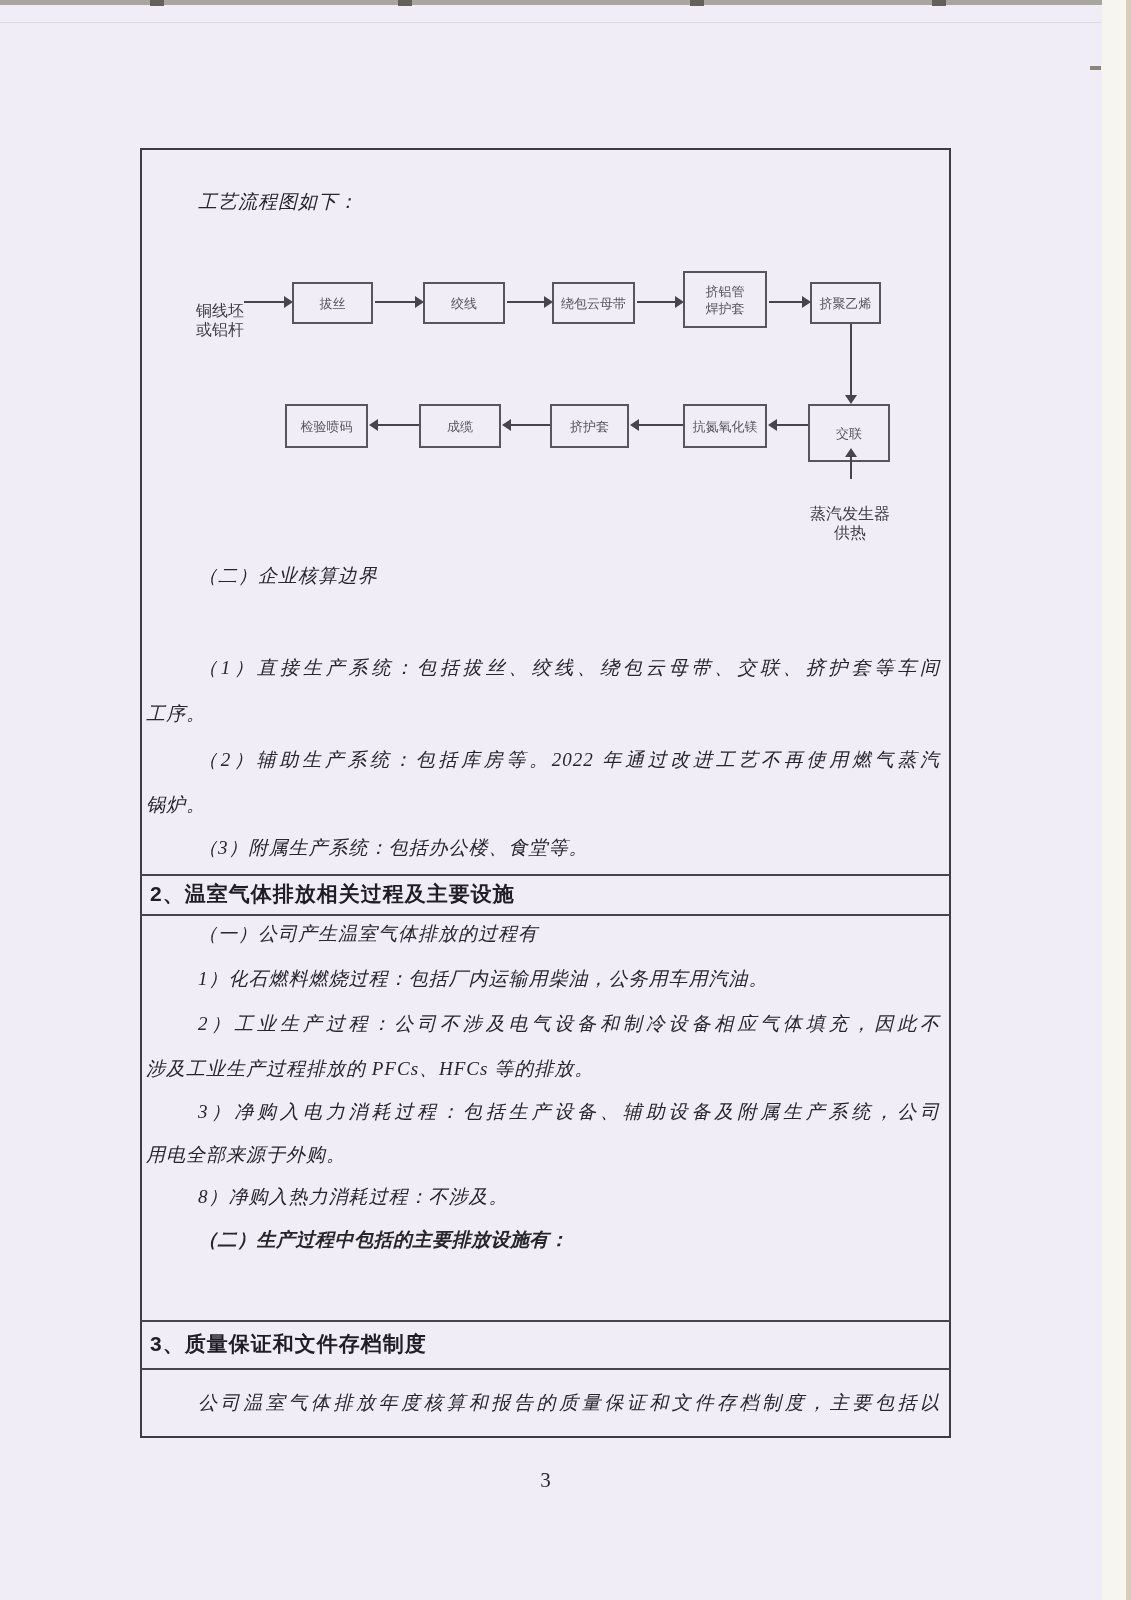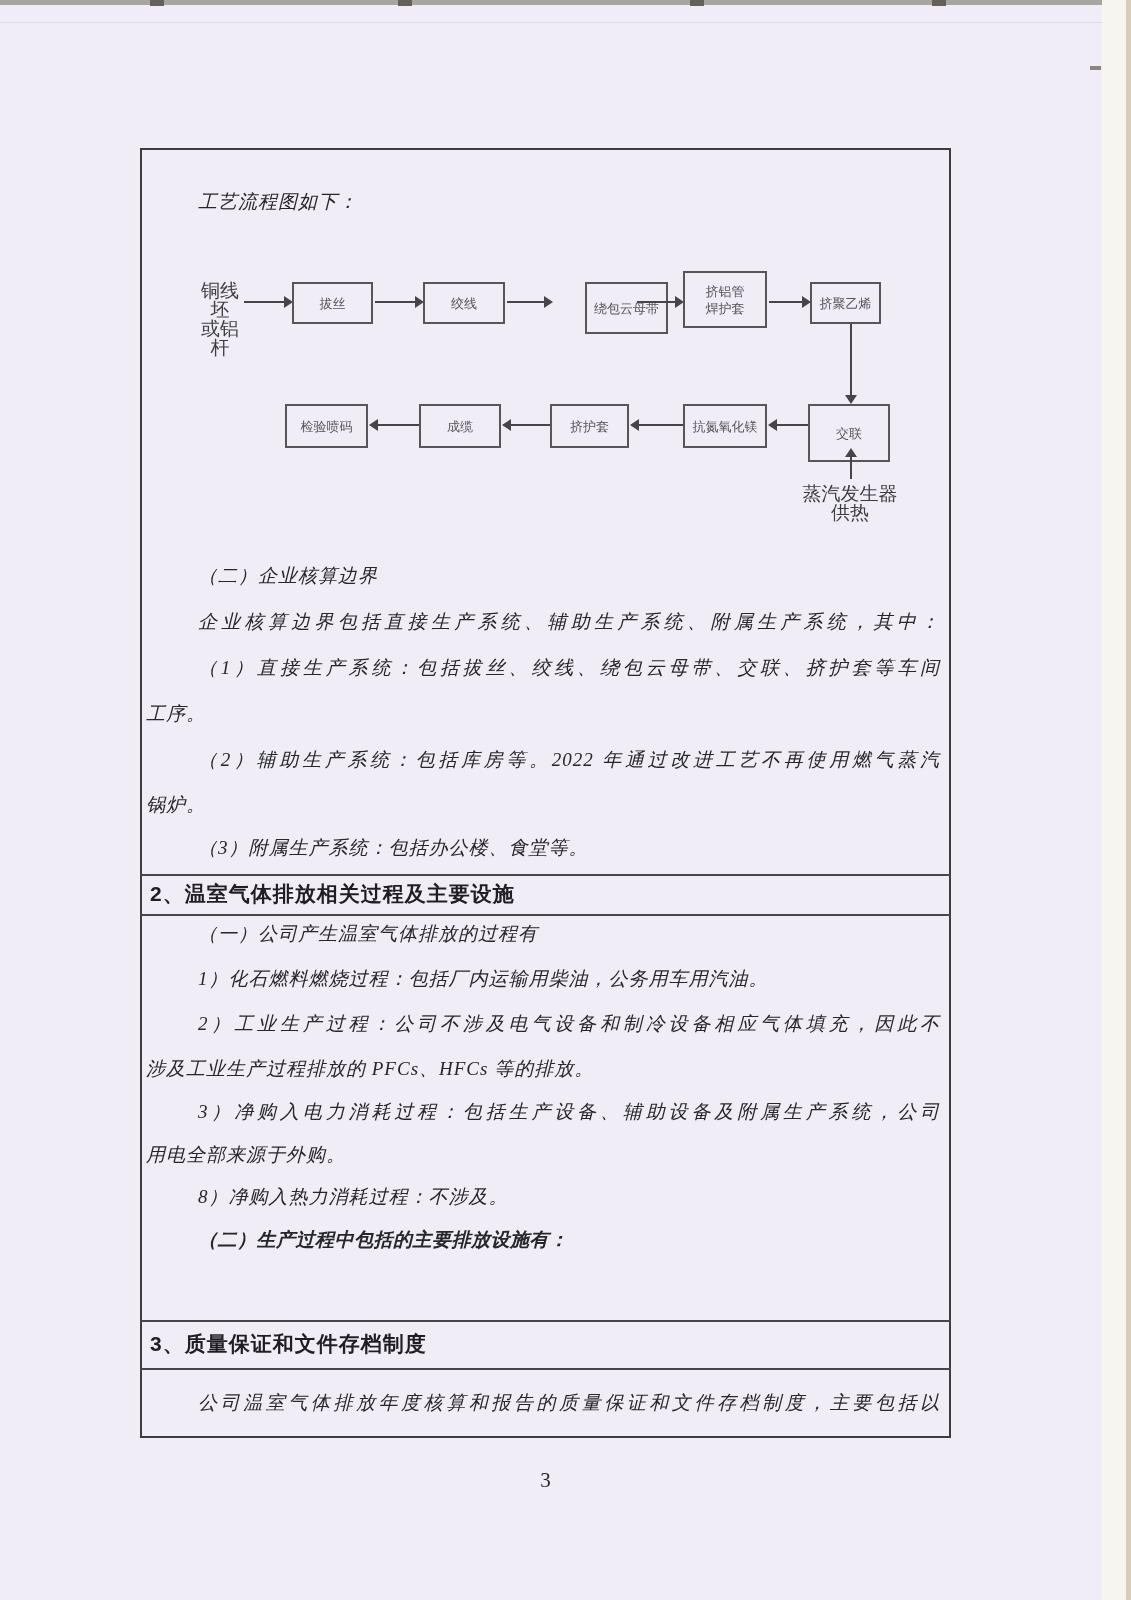--- a/index.html
+++ b/index.html
@@ -38,22 +38,22 @@
     line-height:44px;text-align:center;font-size:21px;color:#2a2a30;
   }
   
   .fc-box{
     position:absolute;border:2px solid #56565c;box-sizing:border-box;
     display:flex;align-items:center;justify-content:center;text-align:center;
     font-size:13px;line-height:17px;color:#55555c;letter-spacing:0;
     white-space:pre-line;background:transparent;
   }
   .fc-label{
-    position:absolute;font-size:19px;line-height:19px;color:#3d3d44;
-    text-align:center;white-space:pre-line;letter-spacing:0;
+    position:absolute;font-size:16px;line-height:19px;color:#3d3d44;
+    text-align:center;white-space:pre-line;letter-spacing:0;margin-top:20px;
   }
   .arrow{position:absolute;background:#45454b;}
   .arrow.h{height:2px;}
   .arrow.v{width:2px;}
   .arrow::after{content:"";position:absolute;width:0;height:0;border:solid transparent;}
   .arrow.right::after{right:-9px;top:-5px;border-width:6px 0 6px 9px;border-left-color:#45454b;}
   .arrow.left::after{left:-9px;top:-5px;border-width:6px 9px 6px 0;border-right-color:#45454b;}
   .arrow.down::after{bottom:-9px;left:-5px;border-width:9px 6px 0 6px;border-top-color:#45454b;}
   .arrow.up::after{top:-9px;left:-5px;border-width:0 6px 9px 6px;border-bottom-color:#45454b;}
 </style>
@@ -78,21 +78,21 @@
   <div class="tbl-divider" style="top:1320px"></div>
   <div class="tbl-divider" style="top:1368px"></div>
 
   <div class="tline ind" style="top:179px">工艺流程图如下：</div>
 
   <div class="fc-label" style="left:192px;top:281px;width:56px">铜线坯
 或铝杆</div>
 
   <div class="fc-box" style="left:292px;top:282px;width:81px;height:42px">拔丝</div>
   <div class="fc-box" style="left:423px;top:282px;width:82px;height:42px">绞线</div>
-  <div class="fc-box" style="left:585px;top:282px;width:83px;height:52px">绕包云母带</div>
+  <div class="fc-box" style="left:552px;top:282px;width:83px;height:42px">绕包云母带</div>
   <div class="fc-box" style="left:683px;top:271px;width:84px;height:57px">挤铝管
 焊护套</div>
   <div class="fc-box" style="left:810px;top:282px;width:71px;height:42px">挤聚乙烯</div>
 
   <div class="fc-box" style="left:285px;top:404px;width:83px;height:44px">检验喷码</div>
   <div class="fc-box" style="left:419px;top:404px;width:82px;height:44px">成缆</div>
   <div class="fc-box" style="left:550px;top:404px;width:79px;height:44px">挤护套</div>
   <div class="fc-box" style="left:683px;top:404px;width:84px;height:44px">抗氮氧化镁</div>
   <div class="fc-box" style="left:808px;top:404px;width:82px;height:58px">交联</div>
 
@@ -108,21 +108,20 @@
   <div class="arrow v down" style="left:850px;top:324px;height:71px"></div>
 
   <div class="arrow h left" style="left:777px;top:424px;width:31px"></div>
   <div class="arrow h left" style="left:639px;top:424px;width:44px"></div>
   <div class="arrow h left" style="left:511px;top:424px;width:39px"></div>
   <div class="arrow h left" style="left:378px;top:424px;width:41px"></div>
 
   <div class="arrow v up" style="left:850px;top:457px;height:22px"></div>
 
   <div class="tline ind" style="top:553px">（二）企业核算边界</div>
-  <div class="tline ind full" style="top:599px">企业核算边界包括直接生产系统、辅助生产系统、附属生产系统，其中：</div>
   <div class="tline ind full" style="top:645px">（1）直接生产系统：包括拔丝、绞线、绕包云母带、交联、挤护套等车间</div>
   <div class="tline noind" style="top:691px">工序。</div>
   <div class="tline ind full" style="top:737px">（2）辅助生产系统：包括库房等。2022 年通过改进工艺不再使用燃气蒸汽</div>
   <div class="tline noind" style="top:782px">锅炉。</div>
   <div class="tline ind" style="top:825px">（3）附属生产系统：包括办公楼、食堂等。</div>
 
   <div class="hdr" style="top:874px;height:34px;line-height:40px">2、温室气体排放相关过程及主要设施</div>
 
   <div class="tline ind" style="top:911px">（一）公司产生温室气体排放的过程有</div>
   <div class="tline ind" style="top:956px">1）化石燃料燃烧过程：包括厂内运输用柴油，公务用车用汽油。</div>

